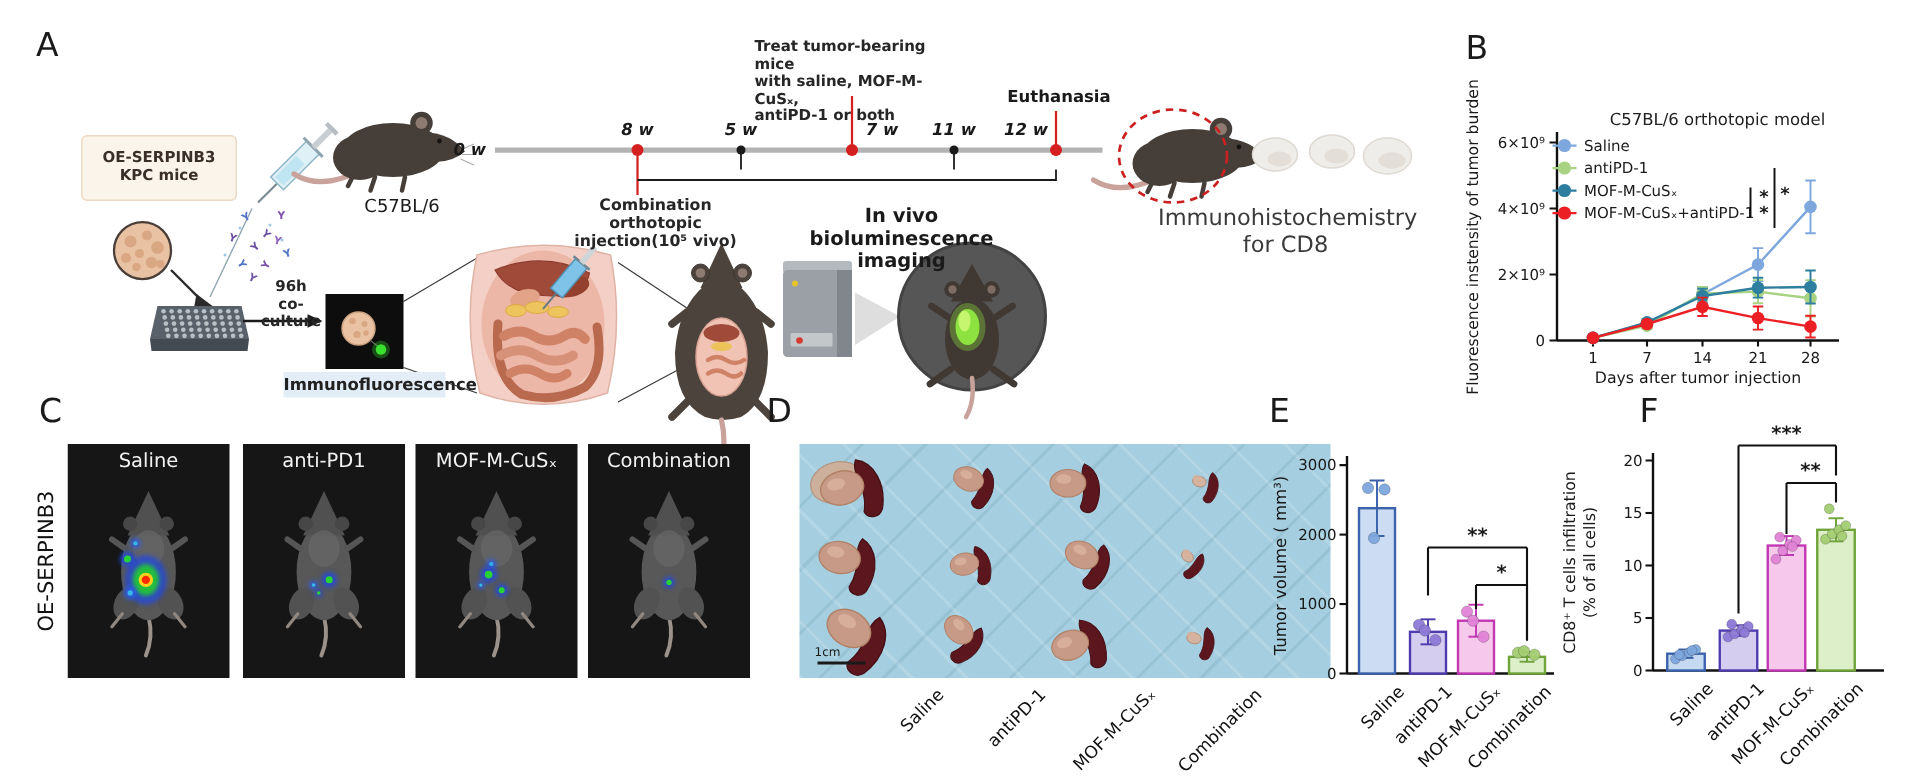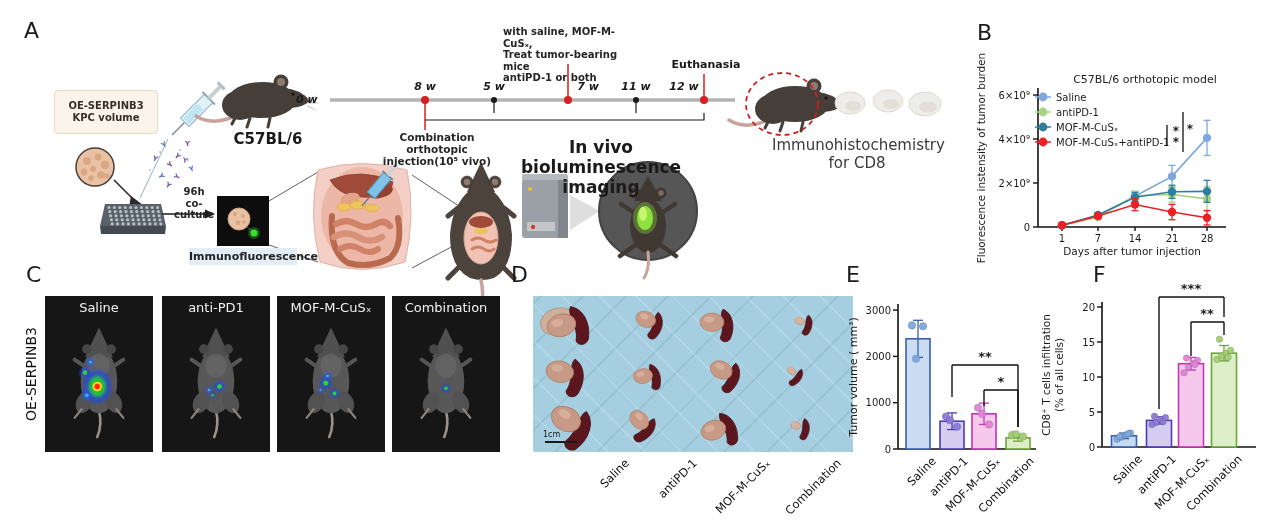--- a/index.html
+++ b/index.html
@@ -11,21 +11,21 @@
   .wk{position:absolute;font-style:italic;font-weight:700;font-size:11px;color:#1a1a1a;}
   .ctr{text-align:center;}
   .cells-box{position:absolute;left:54px;top:90px;width:102px;height:42px;background:#fbf4ea;
      border:1px solid #ecd9c2;border-radius:4px;display:flex;flex-direction:column;
      align-items:center;justify-content:center;font-size:10px;font-weight:700;color:#3a2f28;line-height:12px;}
   .if-label{position:absolute;left:189px;top:248px;width:108px;text-align:center;background:#e3edf7;
      font-size:11px;font-weight:700;padding:2px 0;color:#222;}
   .c-frame-label{position:absolute;top:300px;width:108px;text-align:center;color:#f2f2f2;font-size:13px;}
   .c-rowlabel{position:absolute;left:-34px;top:366px;width:130px;text-align:center;font-size:14px;
      transform:rotate(-90deg);color:#111;}
-  .photo{position:absolute;left:533px;top:296px;width:320px;height:156px;background:#a5cfe0;
+  .photo{position:absolute;left:533px;top:296px;width:354px;height:156px;background:#a5cfe0;
      background-image:repeating-linear-gradient(45deg,rgba(255,255,255,.14) 0 2px,rgba(0,0,0,0) 2px 26px),
        repeating-linear-gradient(-45deg,rgba(90,140,160,.18) 0 2px,rgba(0,0,0,0) 2px 30px);}
   .scalebar-label{position:absolute;left:10px;top:134px;font-size:8px;color:#1a1a1a;}
   .rlabel{position:absolute;width:120px;text-align:right;font-size:11.5px;color:#111;
      transform:rotate(-45deg);transform-origin:100% 0;}
   svg text{font-family:"DejaVu Sans","Liberation Sans",sans-serif;}
 </style>
 </head>
 <body>
 
@@ -254,45 +254,45 @@
       <ellipse cx="888" cy="101" rx="15" ry="11" fill="#efedea" stroke="#ded9d2"></ellipse>
       <ellipse cx="891" cy="104" rx="8" ry="5" fill="#e3ded7"></ellipse>
       <ellipse cx="925" cy="104" rx="16" ry="12" fill="#efedea" stroke="#ded9d2"></ellipse>
       <ellipse cx="928" cy="107" rx="9" ry="5.5" fill="#e3ded7"></ellipse>
     </g>
   </svg>
 
   <div class="plabel" style="left:24px;top:18px">A</div>
   <div class="cells-box">
     <span>OE-SERPINB3</span>
-    <span>KPC volume</span>
+    <span>KPC mice</span>
   </div>
-  <div class="abs ctr" style="left:230px;top:130px;width:76px;font-weight:700;font-size:15px">C57BL/6</div>
+  <div class="abs ctr" style="left:230px;top:130px;width:76px;font-weight:400;font-size:12px">C57BL/6</div>
   <div class="note ctr" style="left:166px;top:186px;width:56px">
     <span style="display:block">96h</span>
     <span style="display:block">co-culture</span>
   </div>
   <div class="if-label">Immunofluorescence</div>
-  <div class="wk" style="left:296px;top:93px;width:28px;text-align:left">0 w</div>
+  <div class="wk" style="left:296px;top:93px;width:28px;text-align:right">0 w</div>
   <div class="wk ctr" style="left:405px;top:80px;width:40px">8 w</div>
   <div class="wk ctr" style="left:474px;top:80px;width:40px">5 w</div>
   <div class="wk ctr" style="left:567px;top:80px;width:42px">7 w</div>
   <div class="wk ctr" style="left:616px;top:80px;width:40px">11 w</div>
   <div class="wk ctr" style="left:664px;top:80px;width:40px">12 w</div>
   <div class="abs ctr" style="left:670px;top:58px;width:72px;font-weight:700;font-size:11px">Euthanasia</div>
   <div class="note" style="left:503px;top:26px;width:140px">
+    <span style="display:block">Treat tumor-bearing mice</span>
     <span style="display:block">with saline, MOF-M-CuSₓ,</span>
-    <span style="display:block">Treat tumor-bearing mice</span>
     <span style="display:block">antiPD-1 or both</span>
   </div>
   <div class="note ctr" style="left:377px;top:131px;width:120px;font-size:10.5px;line-height:12px">
     <span style="display:block">Combination orthotopic</span>
     <span style="display:block">injection(10⁵ vivo)</span>
   </div>
-  <div class="abs ctr" style="left:515px;top:137px;width:172px;font-weight:700;font-size:17px">In vivo bioluminescence imaging</div>
+  <div class="abs ctr" style="left:515px;top:137px;width:172px;font-weight:700;font-size:13px">In vivo bioluminescence imaging</div>
   <div class="abs ctr" style="left:772px;top:136px;width:170px;font-size:15px;color:#3a3a3a">Immunohistochemistry for CD8</div>
 
   <div class="plabel" style="left:977px;top:20px">B</div>
   <svg id="chart-B" class="abs" style="left:930px;top:30px" width="340" height="245" viewBox="0 0 340 245">
       <line x1="108" y1="58" x2="108" y2="197" stroke="#111" stroke-width="1.6"></line>
       <line x1="108" y1="197" x2="296" y2="197" stroke="#111" stroke-width="1.6"></line>
       <line x1="103" y1="197" x2="108" y2="197" stroke="#111" stroke-width="1.4"></line>
       <text x="100" y="200.5" font-size="10" text-anchor="end" fill="#1a1a1a">0</text>
       <line x1="103" y1="153" x2="108" y2="153" stroke="#111" stroke-width="1.4"></line>
       <text x="100" y="156.5" font-size="10" text-anchor="end" fill="#1a1a1a">2×10⁹</text>

